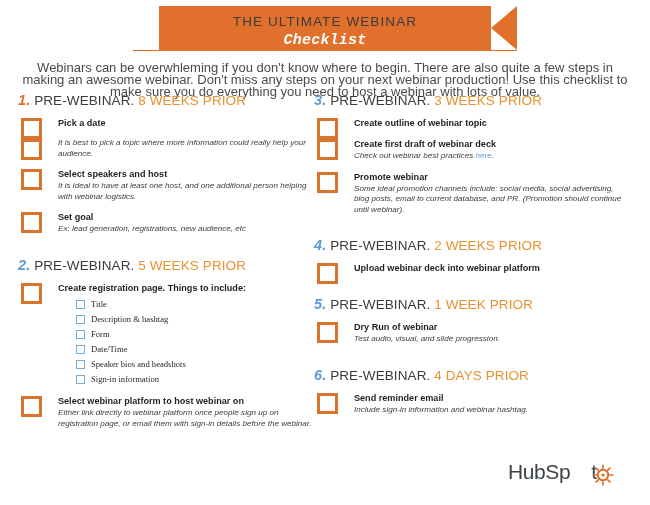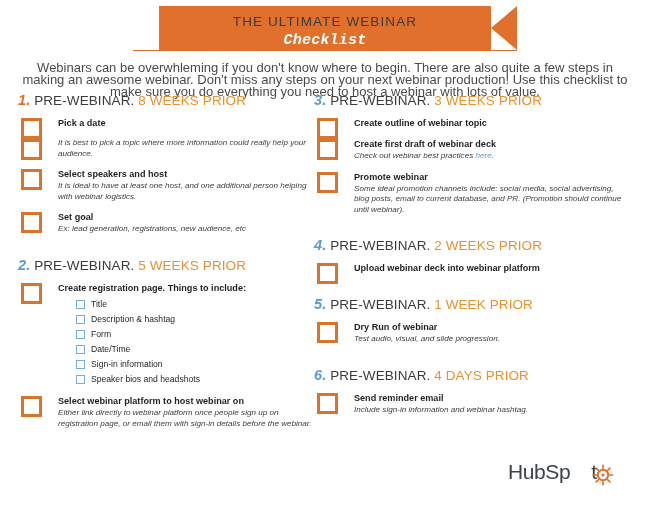--- a/index.html
+++ b/index.html
@@ -105,20 +105,21 @@
     color:#3d3d3d;
     line-height:10.5px;
     margin-top:1px;
   }
   .item-desc a{color:#5b9bd5;text-decoration:none;font-style:italic;}
 
   .sublist{
     margin:4px 0 0 18px;
     padding:0;
     list-style:none;
+    font-family:Liberation Serif, serif;
   }
   .sublist li{
     position:relative;
     padding-left:15px;
     font-size:8.6px;
     line-height:13.5px;
     color:#1f1f1f;
     margin-bottom:1.5px;
   }
   .subbox{
@@ -181,22 +182,22 @@
     <div>
       <div class="section-head"><span class="num blue">2.</span><span> PRE-WEBINAR. </span><span class="when">5 WEEKS PRIOR</span></div>
       <div class="item">
         <div class="cbox"></div>
         <div class="item-title">Create registration page. Things to include:</div>
         <ul class="sublist">
           <li><span class="subbox"></span><span>Title</span></li>
           <li><span class="subbox"></span><span>Description &amp; hashtag</span></li>
           <li><span class="subbox"></span><span>Form</span></li>
           <li><span class="subbox"></span><span>Date/Time</span></li>
+          <li><span class="subbox"></span><span>Speaker bios and headshots</span></li>
           <li><span class="subbox"></span><span>Sign-in information</span></li>
-          <li><span class="subbox"></span><span>Speaker bios and headshots</span></li>
         </ul>
       </div>
       <div class="item">
         <div class="cbox"></div>
         <div class="item-title">Select webinar platform to host webinar on</div>
         <div class="item-desc">Either link directly to webinar platform once people sign up on registration page, or email them with sign-in details before the webinar.</div>
       </div>
       <div style="height: 13px;"></div>
     </div>
   </div>

